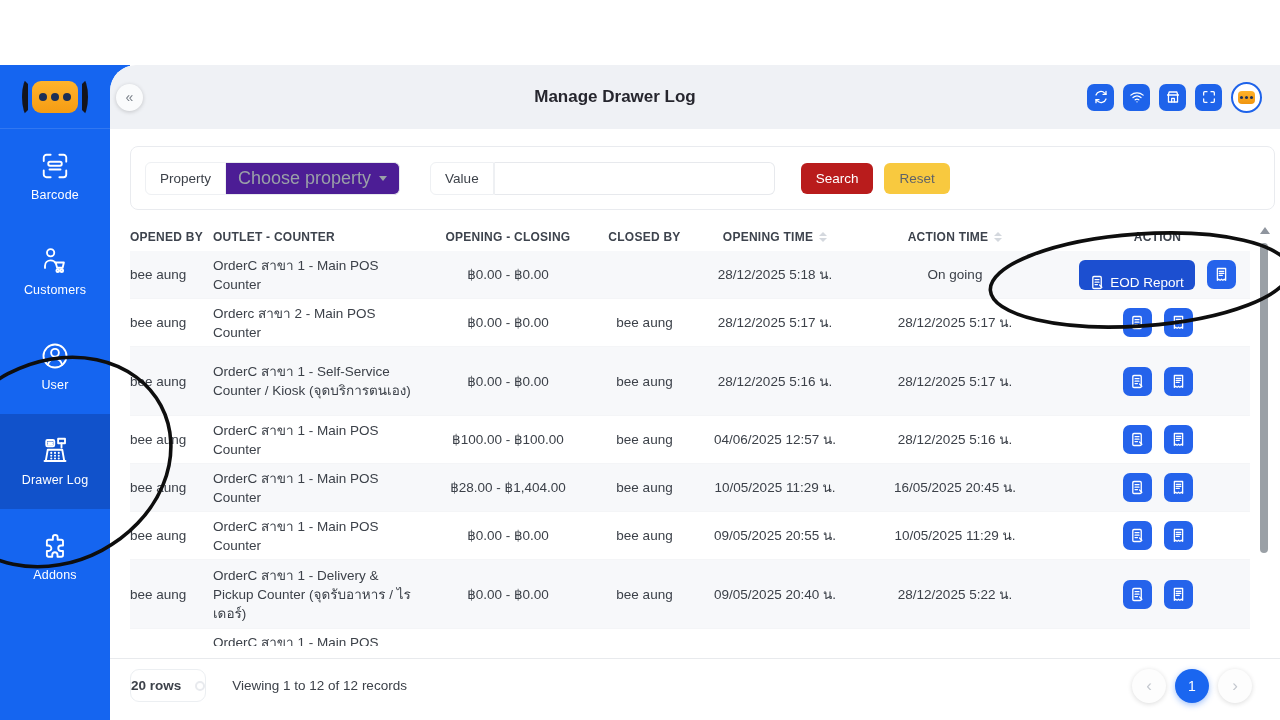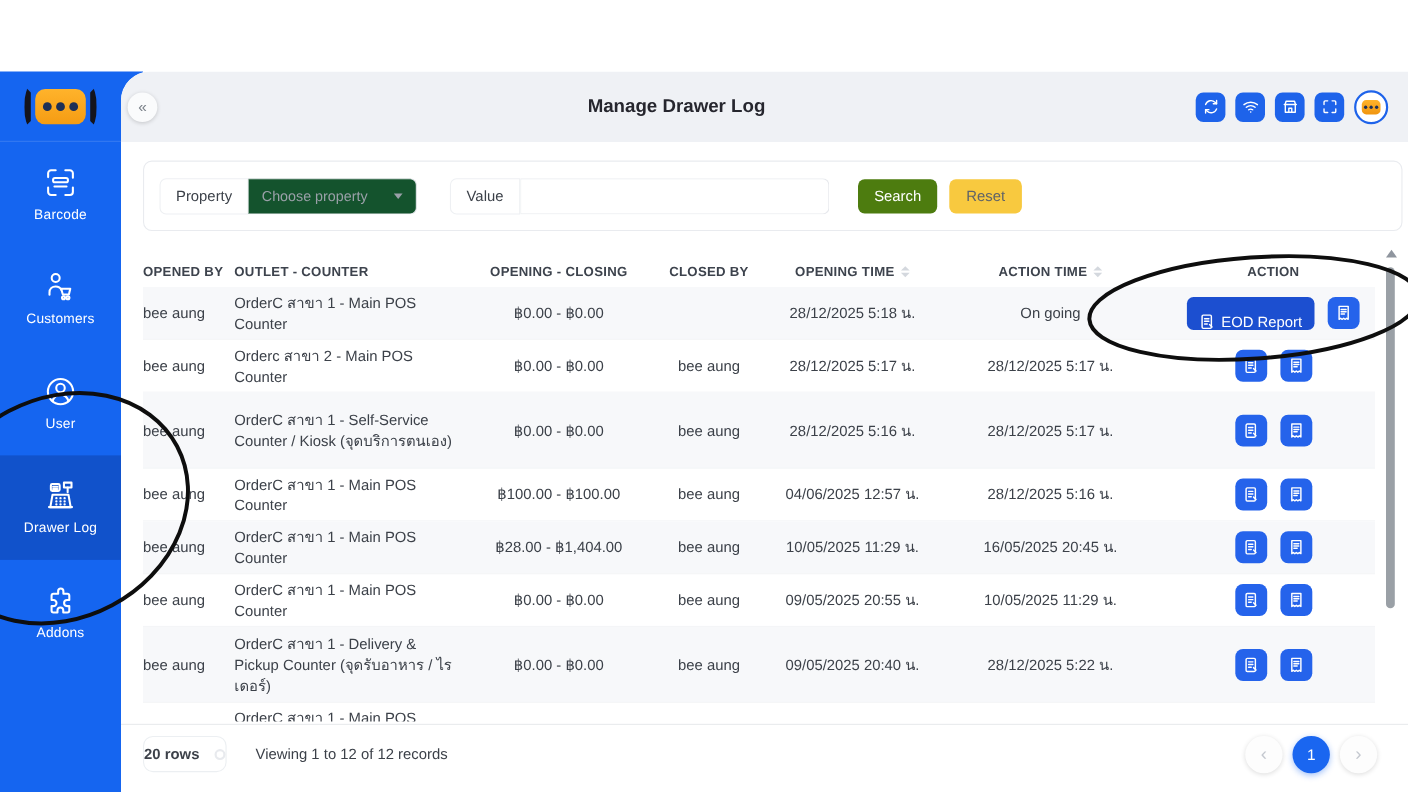--- a/index.html
+++ b/index.html
@@ -47,35 +47,35 @@
   .avatar-core { width:17px; height:13px; background:linear-gradient(#ffb32b,#f0950f); border-radius:4px;
                  display:flex; align-items:center; justify-content:center; gap:2px; }
   .avatar-core i { width:3px; height:3px; border-radius:50%; background:#1d2f56; }
 
   
   .filter-card { margin:17px 5px 0 20px; height:64px; border:1px solid #e9ebef; border-radius:8px;
                  display:flex; align-items:center; padding:0 14px; background:#fff; }
   .ig { display:flex; align-items:stretch; height:33px; }
   .ig-label { display:flex; align-items:center; padding:0 14px; border:1px solid #eef0f3;
               border-radius:6px 0 0 6px; font-size:13.5px; color:#3c4149; background:#fff; }
-  .ig-select { display:flex; align-items:center; gap:24px; padding:0 12px; min-width:152px;
+  .ig-select { display:flex; align-items:center; gap:8px; padding:0 12px; min-width:152px;
                border:1px solid #e7e9ed; border-left:none; border-radius:0 6px 6px 0;
-               font-size:13px; color:#9aa0a8; background:#14532d; cursor:pointer; }
+               font-size:18px; color:#9aa0a8; background:#4c1d95; cursor:pointer; }
   .caret { width:0; height:0; border-left:4.5px solid transparent; border-right:4.5px solid transparent;
            border-top:5px solid #9aa0a8; margin-left:auto; }
   .ig-input { width:281px; border:1px solid #e7e9ed; border-left:1px solid #eef0f3;
               border-radius:0 6px 6px 0; font-size:13.5px; color:#3c4149; padding:0 10px; outline:none; }
   .gap30 { width:30px; } .gap26 { width:26px; } .gap11 { width:11px; }
   .btn { height:31px; padding:0 15px; border:none; border-radius:6px; font-size:13.5px; cursor:pointer;
          font-family:"Liberation Sans", sans-serif; }
-  .btn-search { background:#4d7c0f; color:#ffffff; }
+  .btn-search { background:#b91c1c; color:#ffffff; }
   .btn-reset  { background:#f8c93f; color:#5f6368; }
 
   
-  .table-wrap { margin:22px 0 0 20px; width:1120px; height:424px; overflow:hidden; }
+  .table-wrap { margin:12px 0 0 20px; width:1120px; height:424px; overflow:hidden; }
   .grid-row { display:grid; grid-template-columns:83px 219px 152px 121px 140px 220px 1fr;
               align-items:center; }
   .thead { height:29px; }
   .th { font-size:12px; font-weight:bold; color:#3d434d; letter-spacing:.25px;
         display:flex; align-items:center; }
   .th.center { justify-content:center; }
   .sort { display:inline-flex; flex-direction:column; margin-left:6px; gap:2px; }
   .sort i { width:0; height:0; border-left:4px solid transparent; border-right:4px solid transparent; }
   .sort .up { border-bottom:4px solid #d4d8de; }
   .sort .dn { border-top:4px solid #d4d8de; }

